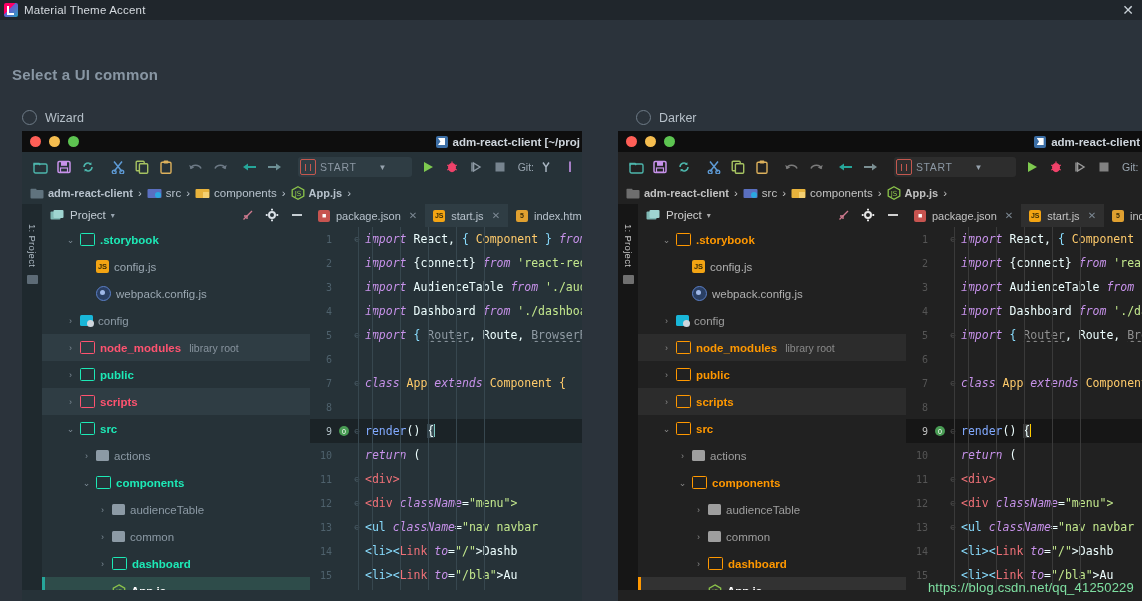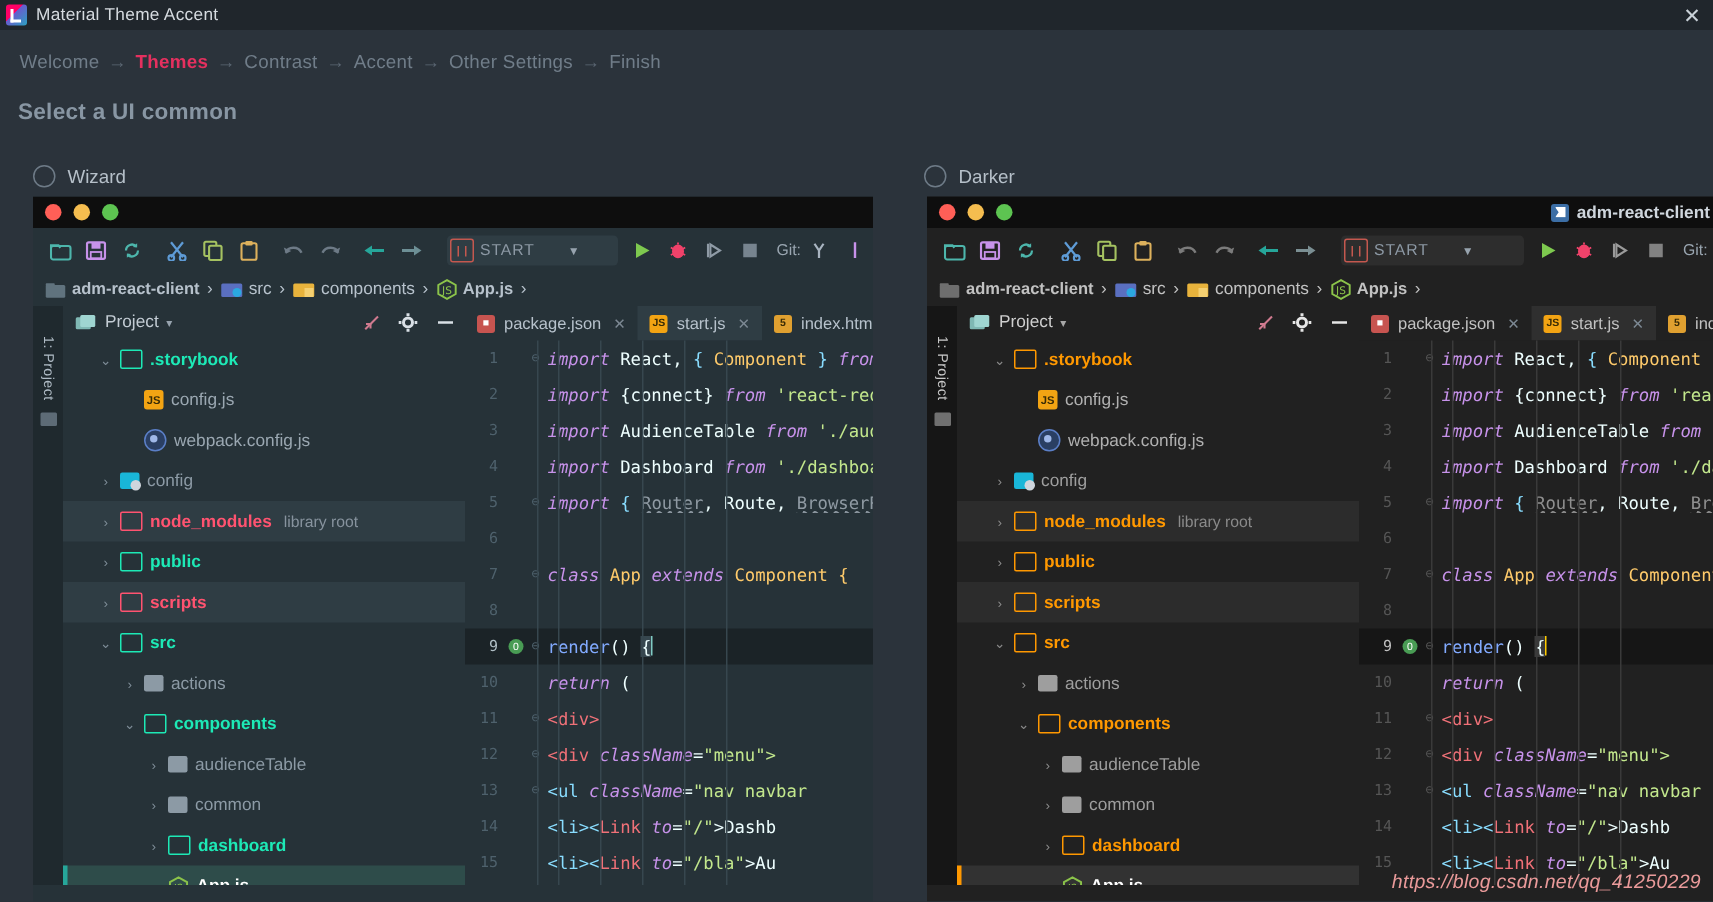--- a/index.html
+++ b/index.html
@@ -114,67 +114,58 @@
   .tabclose{color:#7d8994;font-size:10px;margin-left:2px;}
   .code-area{position:relative;font-family:"DejaVu Sans Mono", monospace;font-size:11.5px;}
   .cline{height:24px;display:flex;align-items:center;white-space:nowrap;position:relative;}
   .gutter{width:22px;flex:none;text-align:right;padding-right:5px;font-size:10px;}
   .foldcol{width:12px;flex:none;text-align:center;font-size:9px;}
   .ctext{flex:1;overflow:hidden;padding-left:2px;}
   .indent-guides{position:absolute;top:0;bottom:0;left:0;right:0;pointer-events:none;}
   .ig{position:absolute;top:0;bottom:0;width:1px;}
 
   
-  .watermark{position:absolute;right:8px;bottom:6px;color:#fca5a5;font-size:13px;
-    opacity:.92;letter-spacing:.2px;font-style:italic;}
+  .watermark{position:absolute;right:8px;bottom:6px;color:#86efac;font-size:13px;
+    opacity:.92;letter-spacing:.2px;}
   .caret{display:inline-block;width:1px;height:13px;background:#d6dbe0;vertical-align:-2px;}
 </style>
 </head>
 <body>
 
 <div class="app">
 
   <div class="titlebar">
     <div class="tb-icon"></div>
     <div class="tb-title">Material Theme Accent</div>
     <div class="tb-close">✕</div>
   </div>
 
-  <div class="breadcrumbs">
-    <span>Welcome</span>
-    <span class="bc-arrow">→</span>
-    <span class="bc-active">Themes</span>
-    <span class="bc-arrow">→</span>
-    <span>Contrast</span>
-    <span class="bc-arrow">→</span>
-    <span>Accent</span>
-    <span class="bc-arrow">→</span>
-    <span>Other Settings</span>
-    <span class="bc-arrow">→</span>
-    <span>Finish</span>
-  </div>
 
   <div class="select-title">Select a UI common</div>
 
   <div class="radio-row" style="left:22px;top:110px;">
     <div class="radio"></div>
     <div class="radio-label">Wizard</div>
   </div>
 
-  <div class="radio-row" style="left:616px;top:110px;">
+  <div class="radio-row" style="left:636px;top:110px;">
     <div class="radio"></div>
     <div class="radio-label">Darker</div>
   </div>
 
   <div class="ide" id="ide-oceanic" style="left:22px;top:131px;width:560px;height:470px;background:#263238;">
 
     <div class="ide-mac" style="background:#0e0e0e;">
       <div class="dot d-red"></div>
       <div class="dot d-yel"></div>
       <div class="dot d-grn"></div>
+      <div class="mac-title">
+        <span class="mac-ficon"></span>
+        <span>adm-react-client [~/proj</span>
+      </div>
     </div>
 
     <div class="ide-toolbar" style="background:#263238;">
       <div class="tbtn">
           <svg width="15" height="13">
             <rect x="1" y="3" width="13" height="9" rx="1.5" fill="none" stroke="#4db6ac" stroke-width="1.4"></rect>
             <path d="M1 4.5 L1 2.5 L6 2.5 L7.2 4.2" fill="none" stroke="#4db6ac" stroke-width="1.4"></path>
           </svg>
         </div>
       <div class="tbtn">

